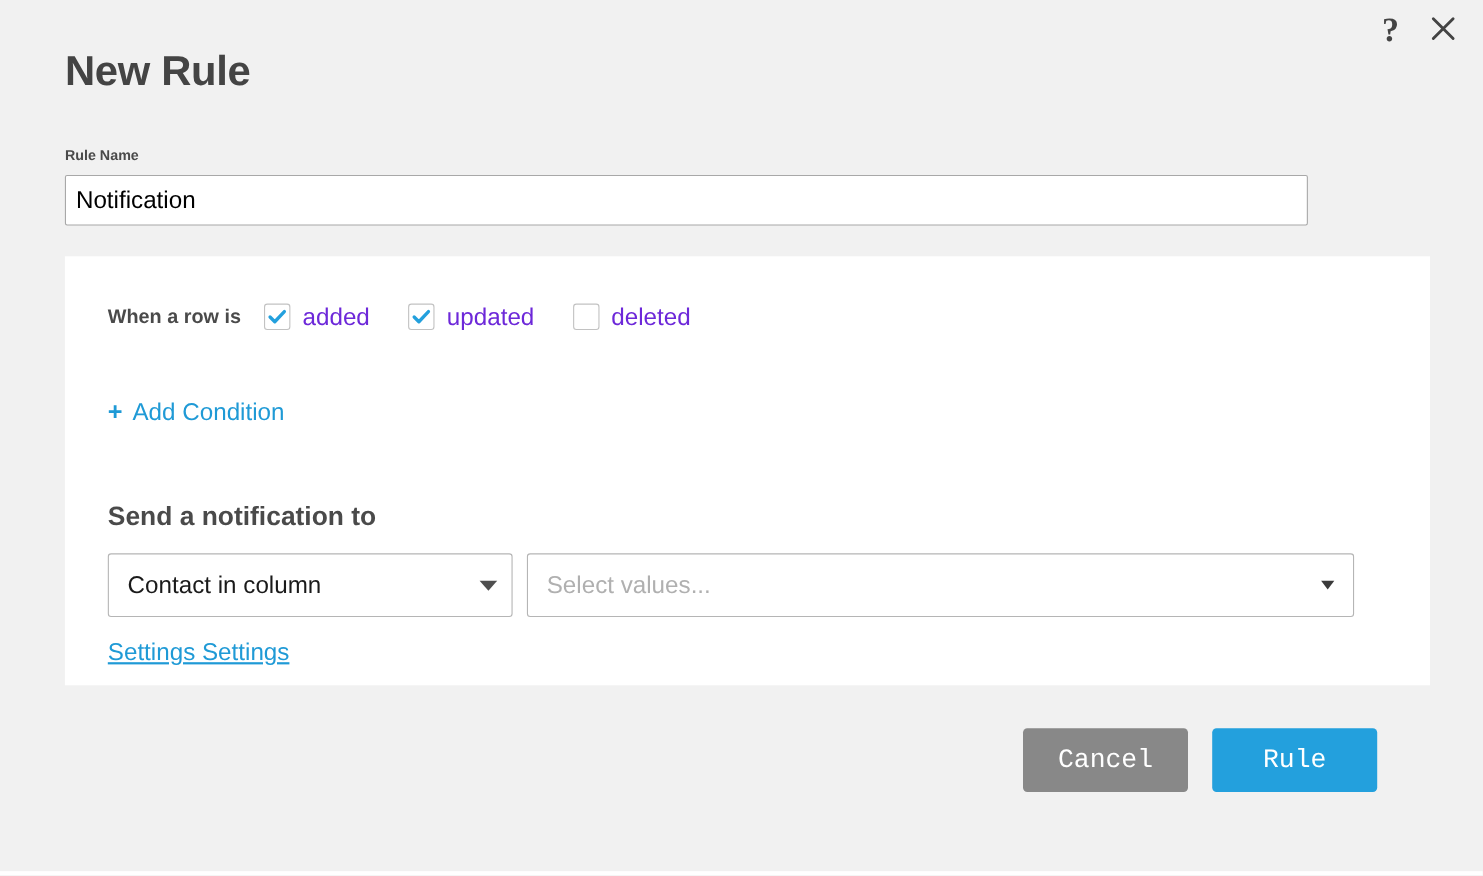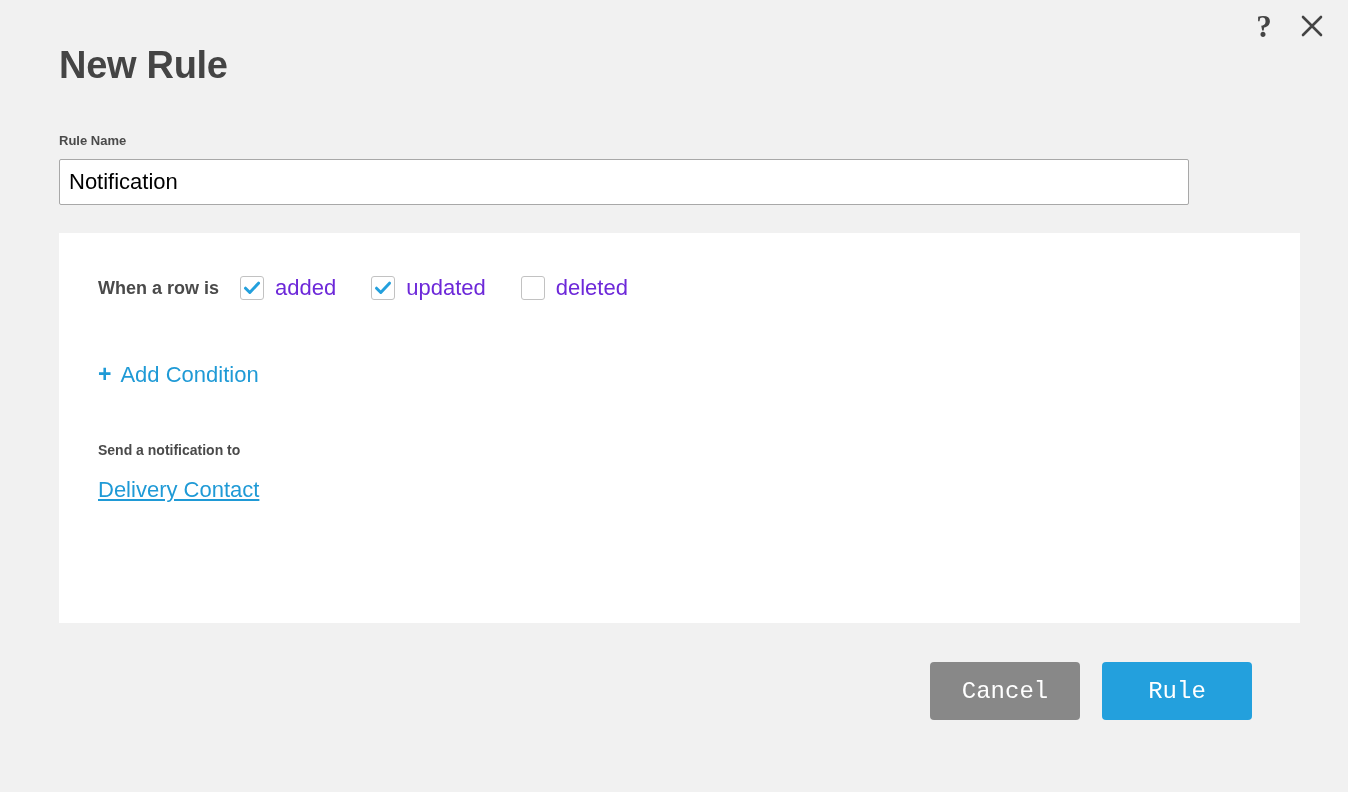--- a/index.html
+++ b/index.html
@@ -146,22 +146,22 @@
     text-decoration: none;
     cursor: pointer;
   }
   .add-condition .plus {
     font-size: 23px;
     font-weight: 700;
     margin-right: 9px;
   }
 
   .section-heading {
-    margin-top: 54px;
-    font-size: 14px;
+    margin-top: 68px;
+    font-size: 24px;
     font-weight: 700;
     color: #4a4a4a;
   }
 
   .select-row {
     display: flex;
     align-items: center;
     margin-top: 19px;
   }
   .select-box {
@@ -289,22 +289,33 @@
       </label>
     </div>
 
     <a class="add-condition">
       <span class="plus">+</span>
       <span>Add Condition</span>
     </a>
 
     <div class="section-heading">Send a notification to</div>
 
-
-    <a class="delivery-link">Delivery Contact</a>
+    <div class="select-row">
+      <div class="select-box primary">
+        <span class="select-value">Contact in column</span>
+        <span class="caret-big"></span>
+      </div>
+
+      <div class="select-box secondary">
+        <span class="select-value placeholder">Select values...</span>
+        <span class="caret-small"></span>
+      </div>
+    </div>
+
+    <a class="delivery-link">Settings Settings</a>
 
   </div>
 
   <div class="footer">
     <button class="btn btn-cancel">Cancel</button>
     <button class="btn btn-save">Rule</button>
   </div>
 
 </div>
 

